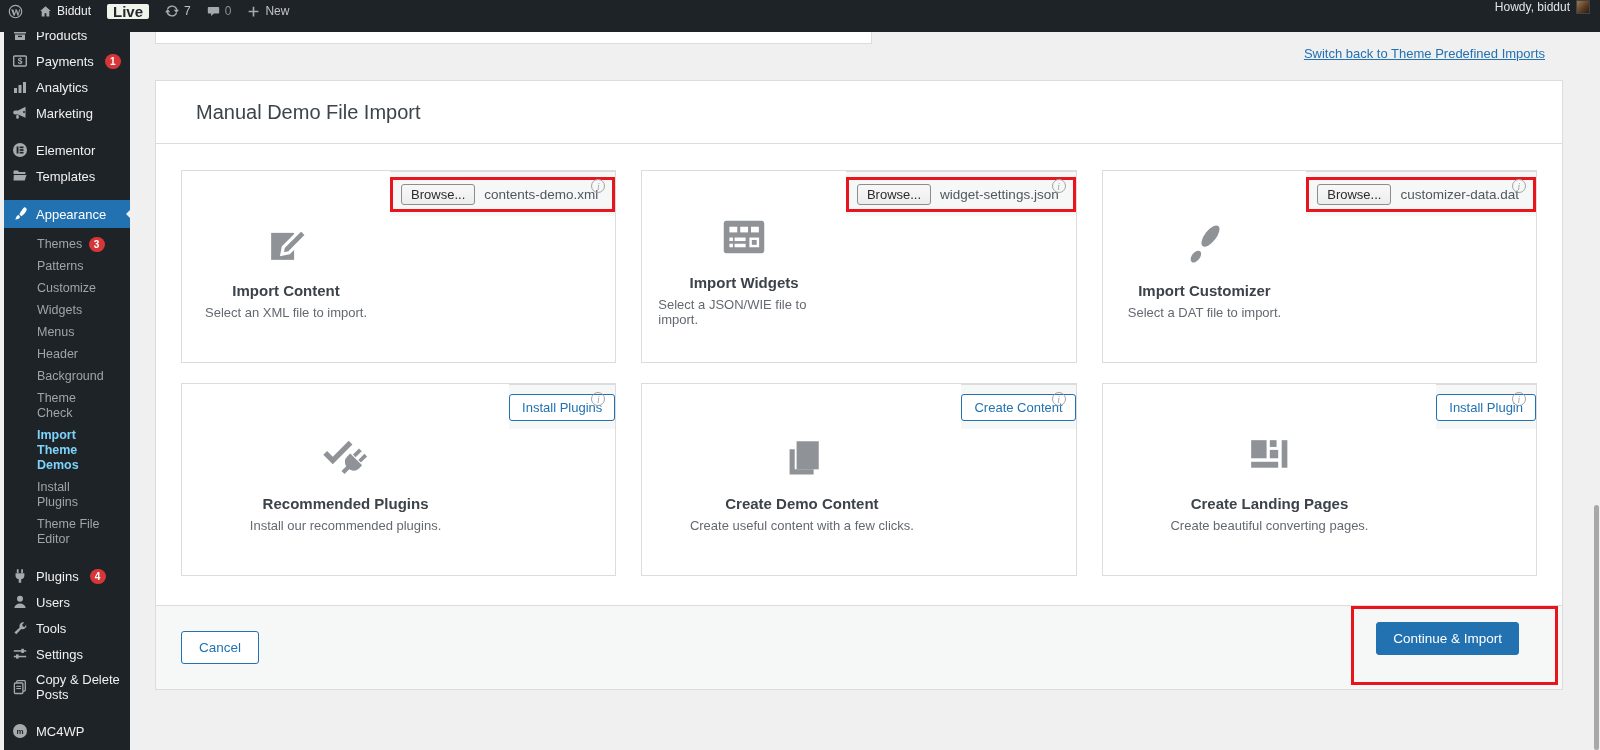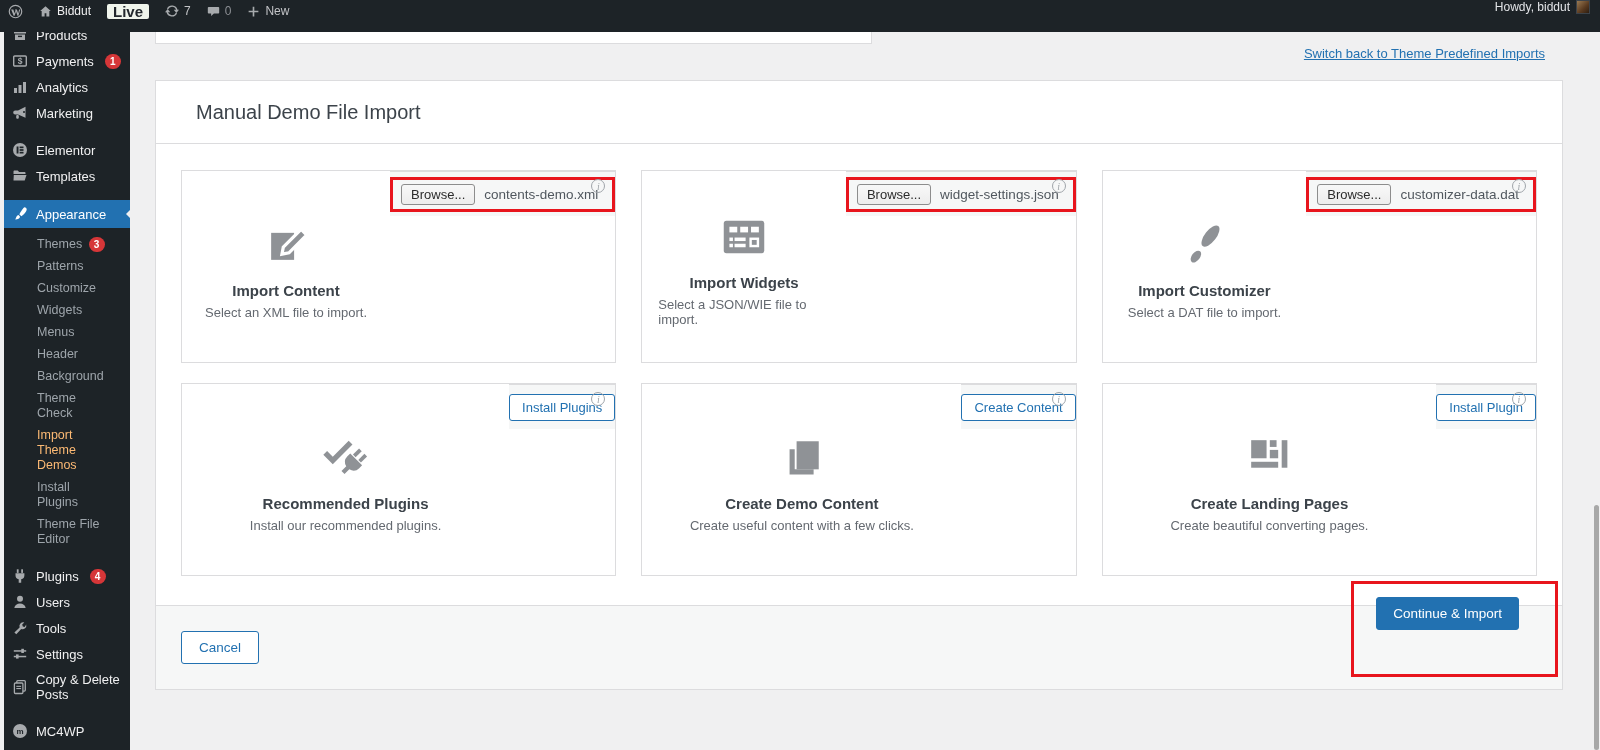--- a/index.html
+++ b/index.html
@@ -36,21 +36,21 @@
   .menu-item.dim{color:#9ea3a8}
   .badge{background:var(--badge);color:#fff;border-radius:9px;min-width:16px;height:15px;
     font-size:10px;display:inline-flex;align-items:center;justify-content:center;
     padding:0 4px;margin-left:3px;font-weight:bold}
   .menu-item.active-top{background:var(--accent);color:#fff;position:relative;padding-top:6px;padding-bottom:6px}
   .menu-item.active-top .icon{color:#fff}
   .menu-item.active-top::after{content:"";position:absolute;right:0;top:50%;margin-top:-8px;
     border:8px solid transparent;border-right-color:#f0f0f1}
   .submenu{padding:6px 0 12px}
   .submenu-item{padding:3px 24px 4px 33px;color:#9ea5ab;font-size:12.5px;cursor:pointer;line-height:15px}
-  .submenu-item.active{color:#fdba74;font-weight:normal}
+  .submenu-item.active{color:#7dd3fc;font-weight:bold}
 
   
   #content{position:absolute;left:130px;top:22px;right:0;bottom:0;background:#f0f0f1}
   .remnant-box{position:absolute;left:25px;top:0;width:717px;height:22px;background:#fff;
     border:1px solid #dcdcde;border-top:none}
   .switch-link{position:absolute;top:24px;right:55px;font-size:13px;color:var(--accent);
     text-decoration:underline;cursor:pointer}
   .panel{position:absolute;left:25px;top:58px;width:1408px;height:610px;background:#fff;
     border:1px solid #dcdcde;display:flex;flex-direction:column}
   .panel-header{height:63px;padding:0 40px;display:flex;align-items:center;border-bottom:1px solid #dcdcde}
@@ -73,22 +73,22 @@
   .browse-row.annot{border:3px solid var(--annotation);padding:4px 14px 4px 8px}
   .browse-btn{font-family:inherit;background:linear-gradient(#f8f8f8,#ededed);border:1px solid #8d8d8d;
     border-radius:3px;padding:2px 9px;font-size:13px;color:#2c2c2c;cursor:pointer}
   .file-name{font-size:13.5px;color:#50575e}
   .secondary-btn{font-family:inherit;background:#fff;border:1px solid var(--accent);color:var(--accent);
     border-radius:3px;padding:5px 12px;font-size:13px;cursor:pointer}
   .panel-footer{height:84px;flex:none;background:#f6f7f7;border-top:1px solid #dcdcde;
     display:flex;align-items:center;padding:16px 25px}
   .cancel-btn{font-family:inherit;background:#fff;border:1px solid var(--accent);color:var(--accent);
     border-radius:3px;padding:8px 17px;font-size:13.5px;cursor:pointer}
-  .continue-annot{position:absolute;right:4px;bottom:12px;border:3px solid var(--annotation);
-    padding:13px 36px 44px 22px}
+  .continue-annot{position:absolute;right:4px;bottom:4px;border:3px solid var(--annotation);
+    padding:13px 36px 27px 22px}
   .primary-btn{font-family:inherit;background:var(--accent);border:1px solid var(--accent);color:#fff;
     border-radius:3px;padding:8px 16px;font-size:13.5px;cursor:pointer}
 
   .scrollbar-thumb{position:absolute;right:1px;top:505px;width:5px;height:245px;background:#a8a8a8;border-radius:3px}
 </style>
 </head>
 <body>
 
 <div id="adminbar">
   <div class="ab-item">

